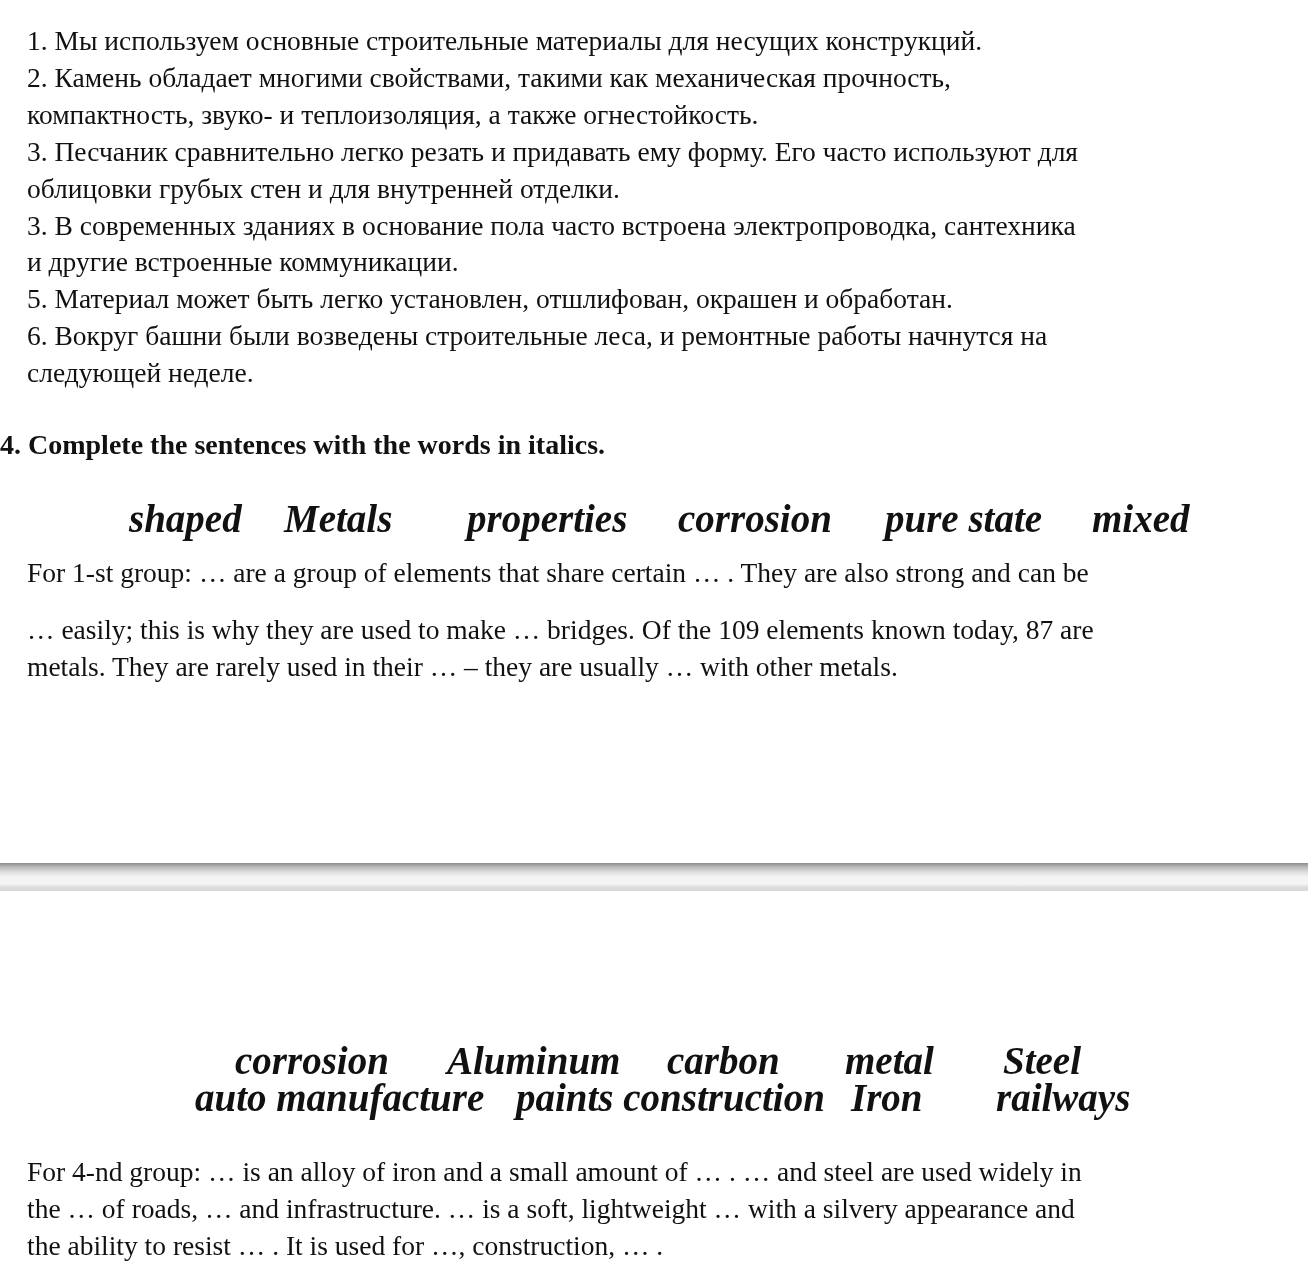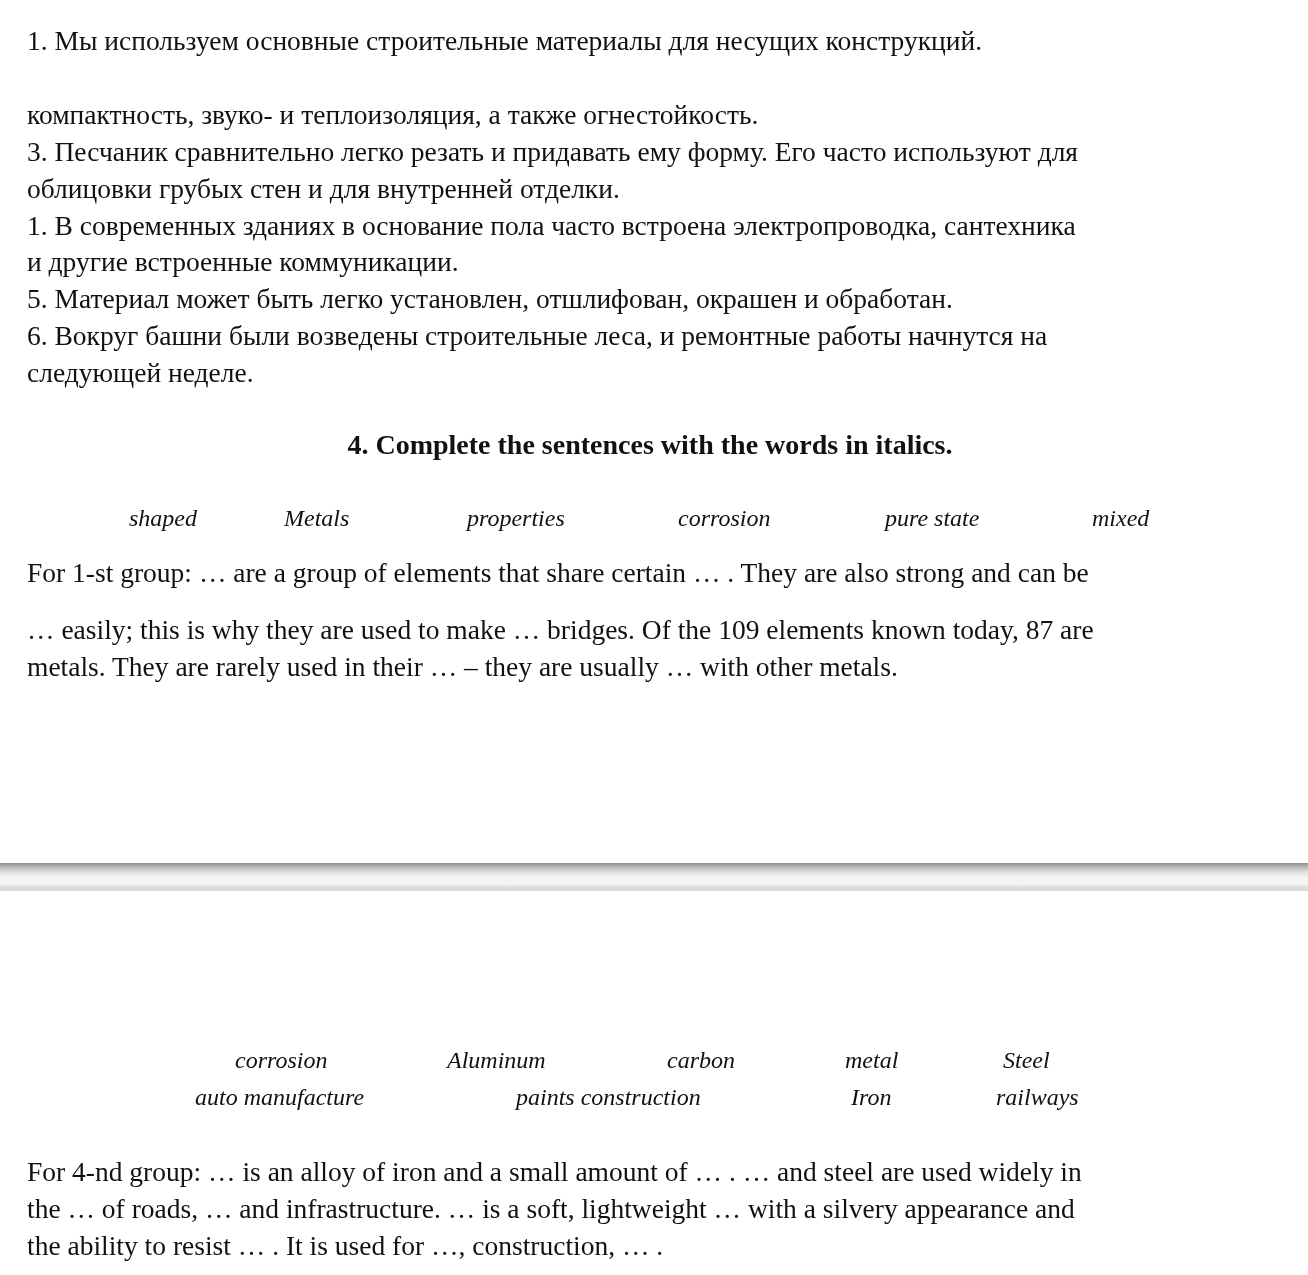--- a/index.html
+++ b/index.html
@@ -13,36 +13,37 @@
   .page2 { top: 891px; height: 384px; }
   .separator {
     position: absolute; left: 0; top: 863px; width: 1308px; height: 28px;
     background: linear-gradient(to bottom, #8c8c8c 0px, #b9b9b9 4px, #dedede 9px, #f3f3f3 14px, #f5f5f5 21px, #dedede 24px, #d8d8d8 28px);
   }
   .line {
     position: absolute; left: 27px; font-size: 27.5px; line-height: 37px;
     white-space: nowrap; letter-spacing: 0px;
   }
   .heading {
-    position: absolute; left: 0; width: 1300px; top: 426px; text-align: center;
+    position: absolute; left: 0; width: 1300px; top: 426px; 
     font-weight: bold; font-size: 28px; line-height: 37px; white-space: nowrap;
   }
   .word {
-    position: absolute; font-style: italic; font-size: 24px; line-height: 37px; white-space: nowrap;
+    position: absolute; font-style: italic; font-size: 39px; line-height: 37px; white-space: nowrap; font-weight: bold;
   }
 </style>
 </head>
 <body>
 
 <div class="page page1">
   <div class="line" style="top:22px">1. Мы используем основные строительные материалы для несущих конструкций.</div>
+  <div class="line" style="top:59px">2. Камень обладает многими свойствами, такими как механическая прочность,</div>
   <div class="line" style="top:96px">компактность, звуко- и теплоизоляция, а также огнестойкость.</div>
   <div class="line" style="top:133px">3. Песчаник сравнительно легко резать и придавать ему форму. Его часто используют для</div>
   <div class="line" style="top:170px">облицовки грубых стен и для внутренней отделки.</div>
-  <div class="line" style="top:207px">1. В современных зданиях в основание пола часто встроена электропроводка, сантехника</div>
+  <div class="line" style="top:207px">3. В современных зданиях в основание пола часто встроена электропроводка, сантехника</div>
   <div class="line" style="top:243px">и другие встроенные коммуникации.</div>
   <div class="line" style="top:280px">5. Материал может быть легко установлен, отшлифован, окрашен и обработан.</div>
   <div class="line" style="top:317px">6. Вокруг башни были возведены строительные леса, и ремонтные работы начнутся на</div>
   <div class="line" style="top:354px">следующей неделе.</div>
 
   <div class="heading">4. Complete the sentences with the words in italics.</div>
 
   <div>
     <span class="word" style="left:129px; top:500px">shaped</span>
     <span class="word" style="left:284px; top:500px">Metals</span>

